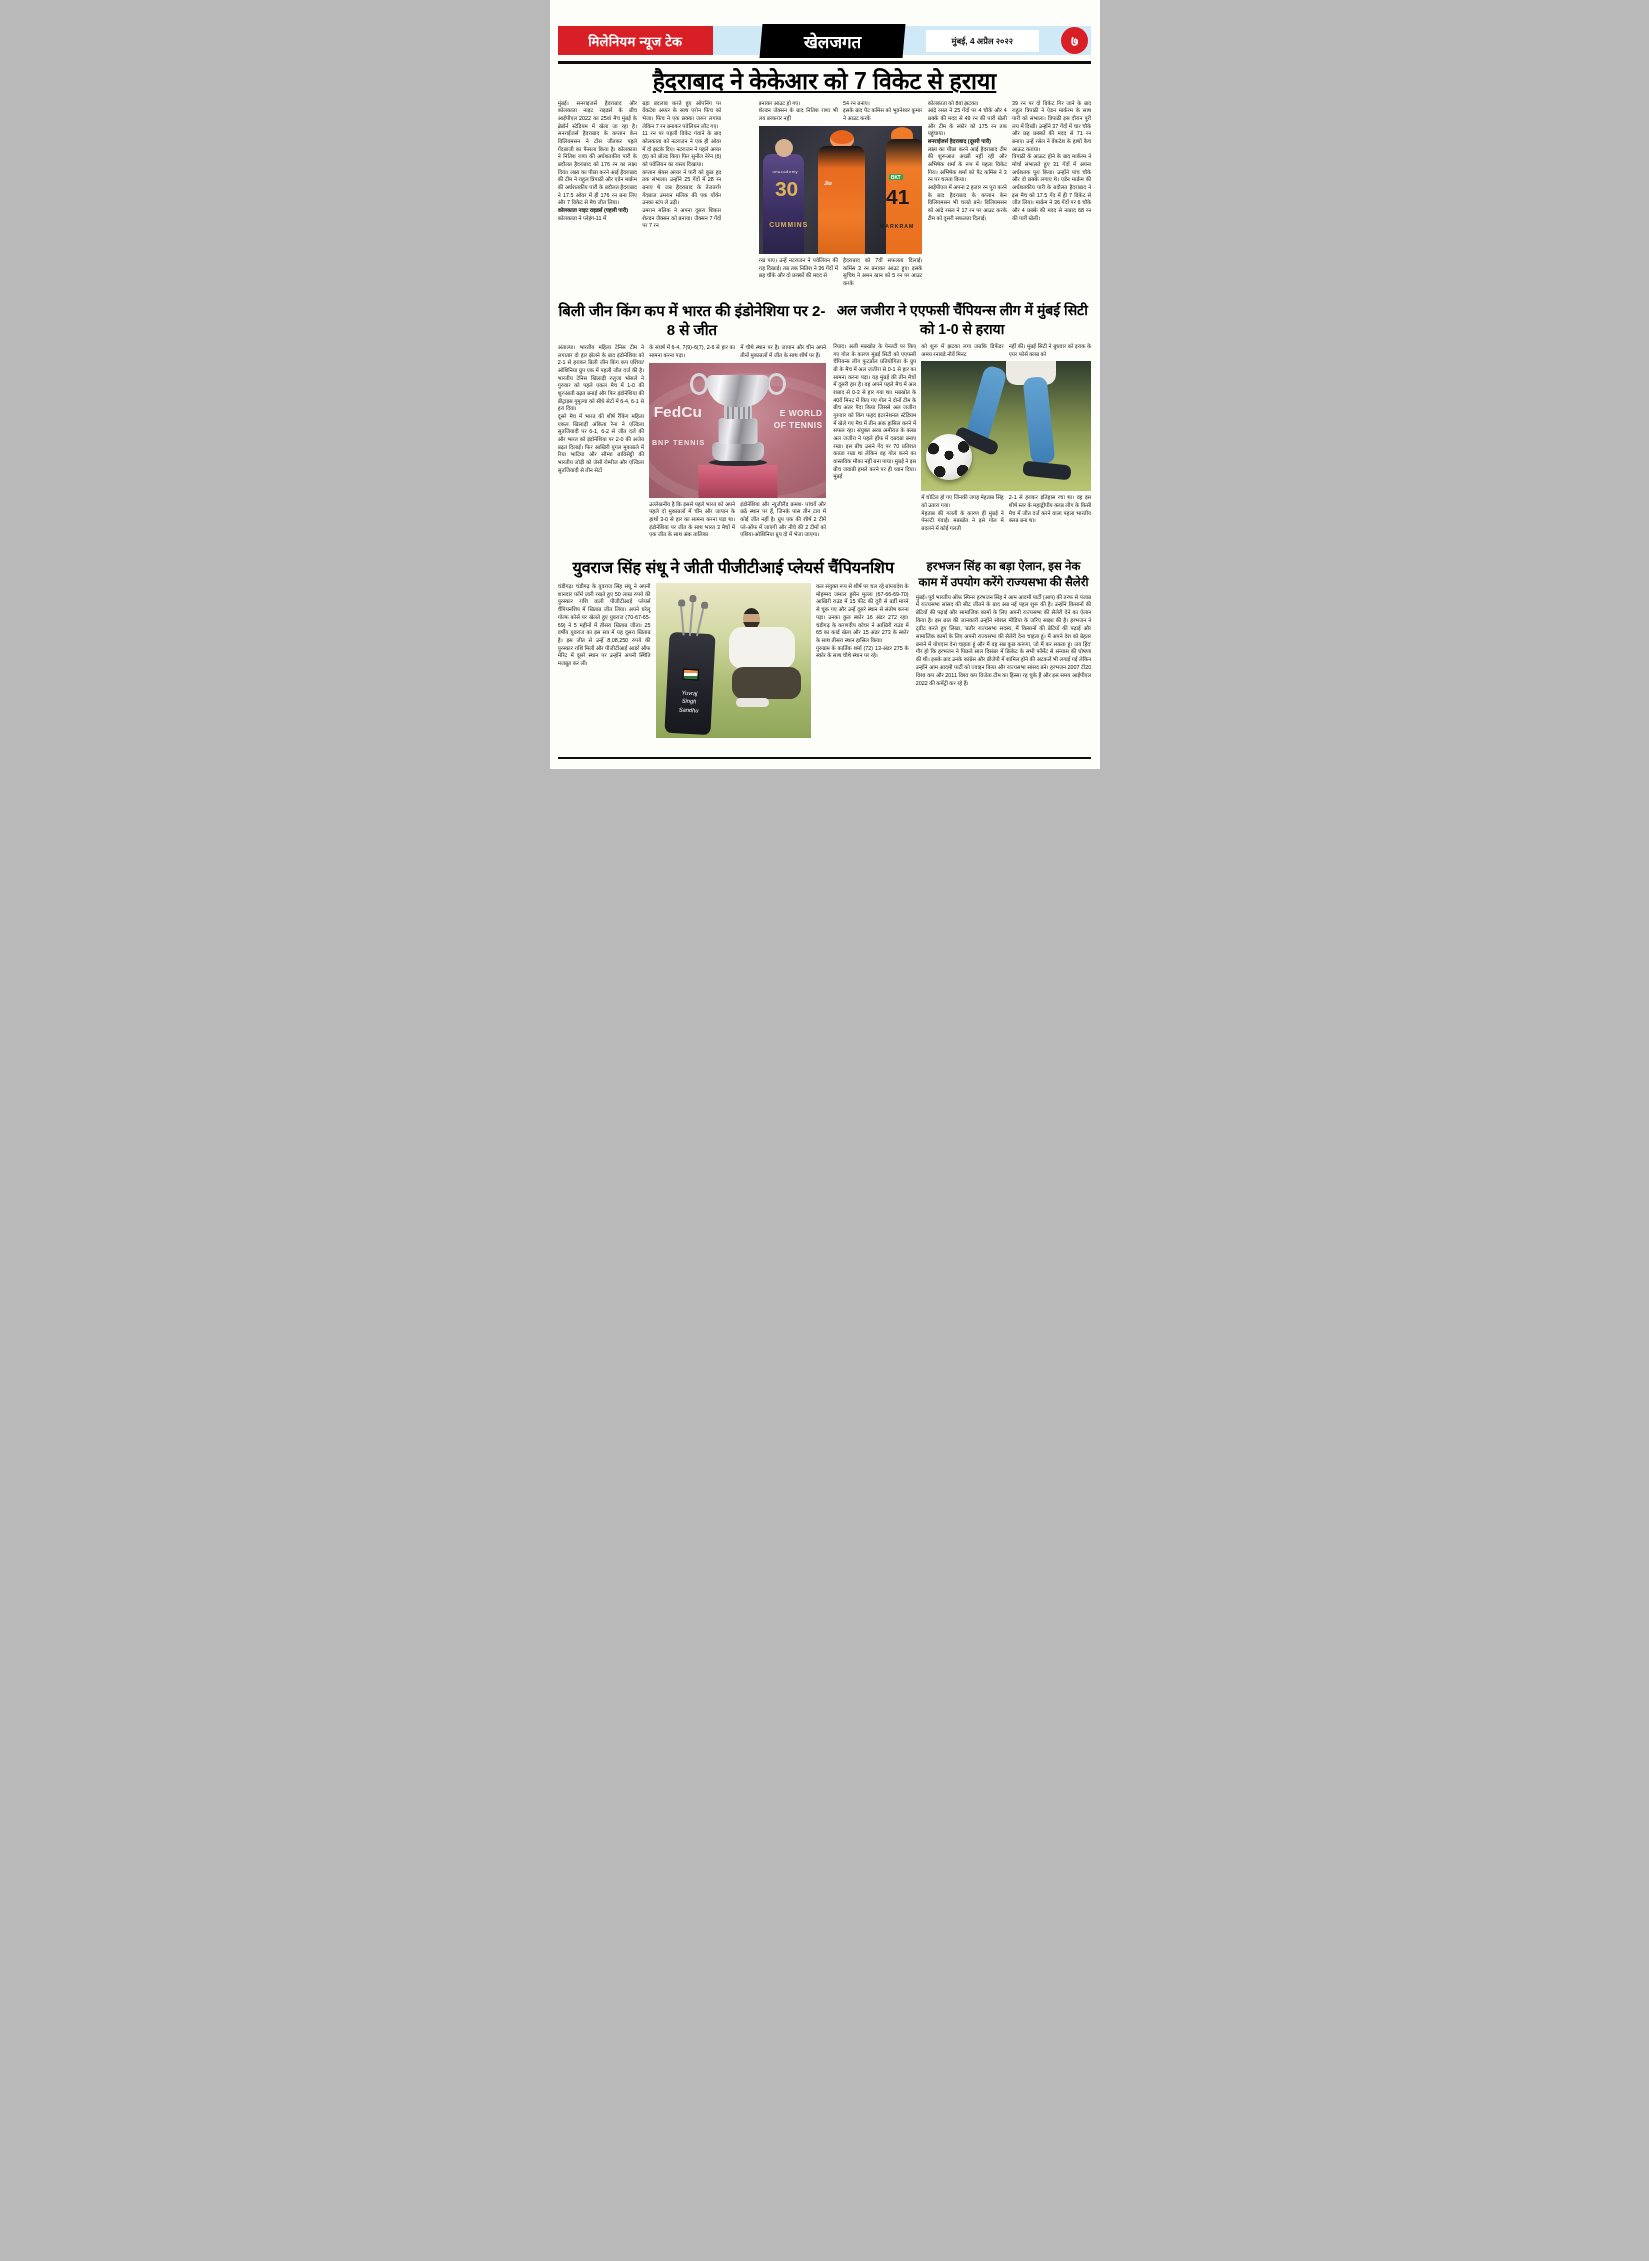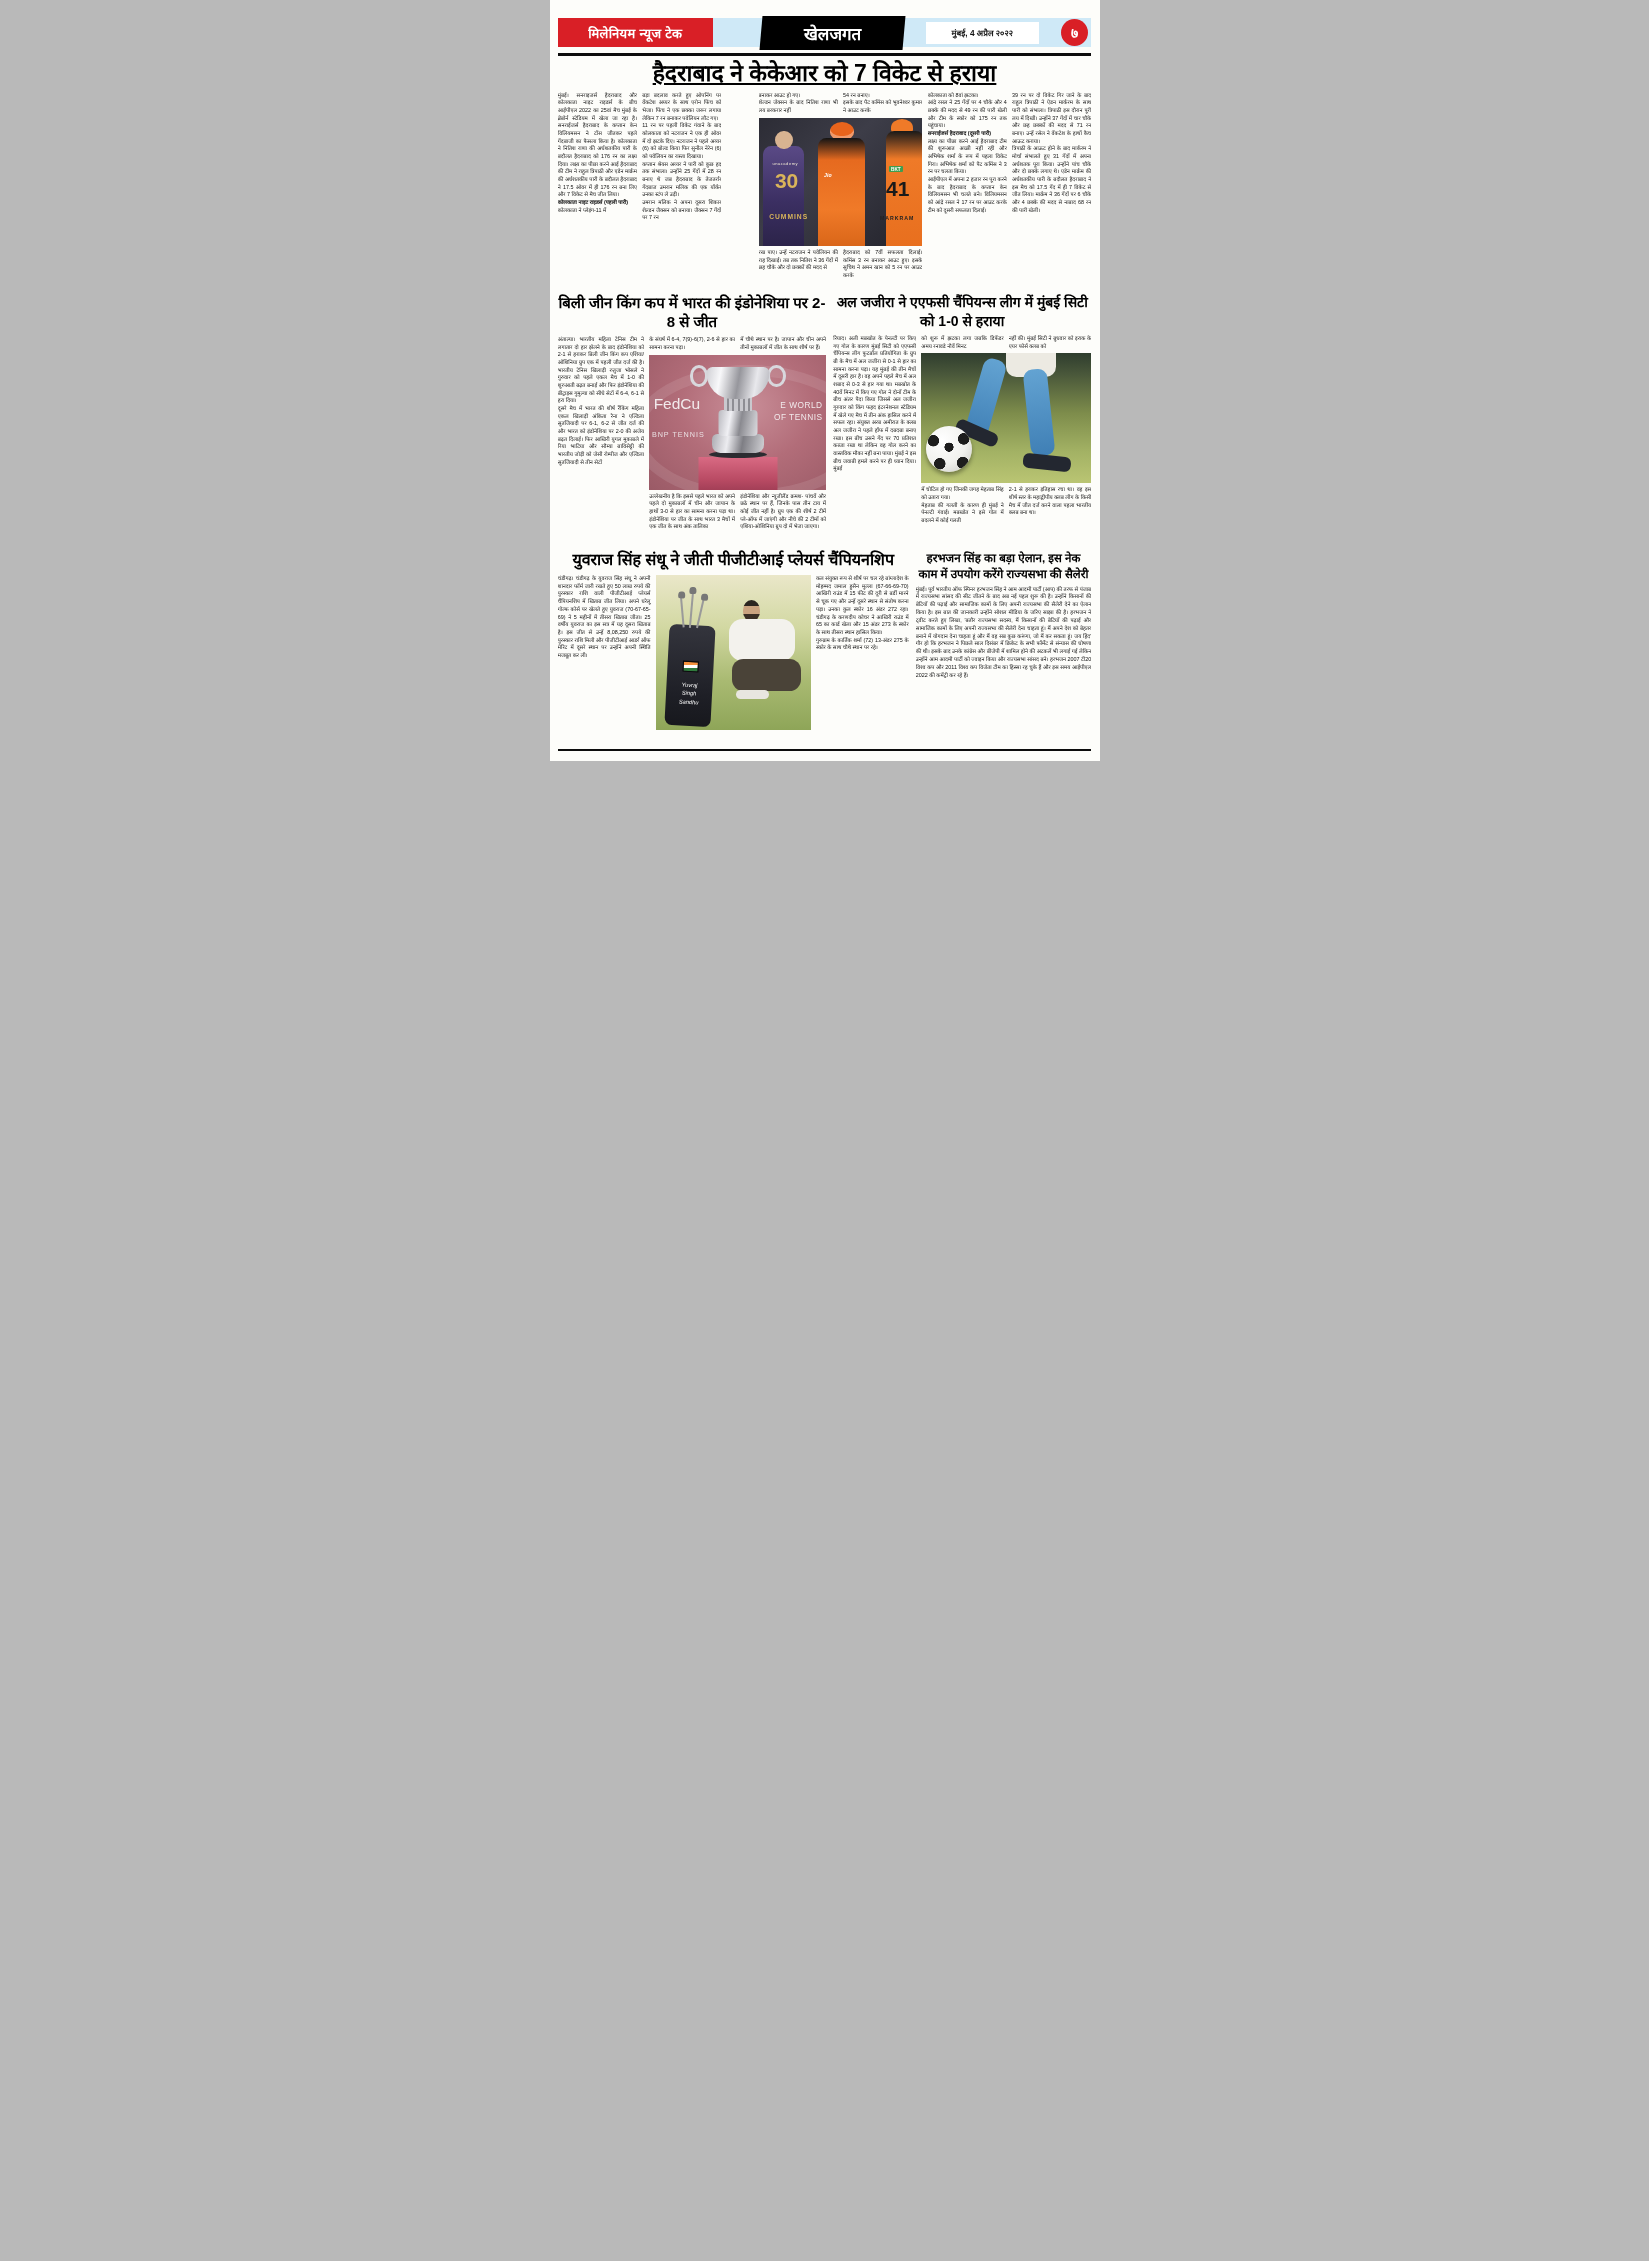--- a/index.html
+++ b/index.html
@@ -1,19 +1,19 @@
 <!DOCTYPE html>
 <html style="font-size:8.3px"><head>
 <meta charset="utf-8">
 <style>
   html,body{margin:0;padding:0;background:#b9b9b9;font-family:"Liberation Sans","DejaVu Sans",sans-serif;}
   .page{width:550px;min-height:754px;margin:0 auto;background:#fdfdfa;color:#111;
         padding:6.2px 8.3px 7.2px;box-sizing:border-box;position:relative;}
   
-  .masthead{position:relative;height:31px;margin-top:11px;}
+  .masthead{position:relative;height:31px;margin-top:19px;}
   .mast-strip{position:absolute;left:0;right:0;top:1px;bottom:1px;background:#cfe9f7;}
   .brand-box{position:absolute;left:0;top:1px;bottom:1px;width:155px;background:#d91f26;
              color:#fff;display:flex;align-items:center;justify-content:center;
              font-weight:bold;font-size:13px;letter-spacing:0.3px;}
   .section-box{position:absolute;left:203px;top:-1.6px;width:143px;height:34px;background:#000;
                transform:skewX(-5deg);display:flex;align-items:center;justify-content:center;}
   .section-box .sec{color:#fff;font-size:17px;font-weight:bold;transform:skewX(5deg);}
   .date-box{position:absolute;left:368px;top:4.7px;bottom:4.7px;width:113px;background:#fff;
             display:flex;align-items:center;justify-content:center;font-weight:bold;font-size:8.3px;}
   .page-circle{position:absolute;right:3.1px;top:2.1px;width:27px;height:27px;border-radius:50%;
@@ -69,21 +69,21 @@
   .t-num30{left:10%;top:40%;color:#d9b45a;font-size:21px;}
   .t-cummins{left:6.5%;top:74%;color:#d9b45a;font-size:6.7px;letter-spacing:1px;}
   .t-jio{left:40%;top:42%;color:#fff;font-size:5.2px;font-style:italic;}
   .t-bkt{right:12%;top:38%;color:#fff;background:#3f9e4f;padding:0.5px 2.1px;font-size:4.7px;border-radius:1px;}
   .t-num94{right:8%;top:46%;color:#1a1a1a;font-size:21px;}
   .t-markram{right:5%;top:76%;color:#222;font-size:5.2px;letter-spacing:1px;}
   
   .photo.trophy{height:135px;background:radial-gradient(ellipse at 55% 38%,#c98e98 0%,#b26d79 48%,#9a5a66 100%);}
   .photo.trophy::before{content:"";position:absolute;left:-10%;top:8%;width:120%;height:84%;
       border:11.4px solid rgba(255,255,255,.10);border-radius:50%;}
-  .tr-txt{position:absolute;color:#f2eaec;font-weight:normal;}
+  .tr-txt{position:absolute;color:#f2eaec;font-weight:bold;}
   .tr-logo{left:2.5%;top:30%;font-size:15.5px;}
   .tr-bnp{left:1.5%;top:56%;font-size:7.2px;letter-spacing:1px;color:#eadfe2;}
   .tr-world{right:2%;top:34%;font-size:8.3px;text-align:right;line-height:1.35;letter-spacing:0.5px;}
   .cup{position:absolute;left:50%;transform:translateX(-50%);}
   .cup-bowl{top:9%;width:63px;height:32px;border-radius:7.2px 7.2px 31px 31px;
       background:linear-gradient(100deg,#cfcfd4 0%,#f8f8fa 22%,#96969c 50%,#e8e8ec 76%,#b4b4ba 100%);}
   .cup-hl,.cup-hr{position:absolute;top:8%;width:12.4px;height:15.5px;border:3.1px solid #d8d8dd;border-radius:50%;}
   .cup-hl{left:calc(50% - 48px);}
   .cup-hr{right:calc(50% - 48px);}
   .cup-neck{top:31.5%;width:28px;height:13.5px;background:repeating-linear-gradient(90deg,#c9c9ce 0 3.1px,#8e8e94 3.1px 5.2px);}

